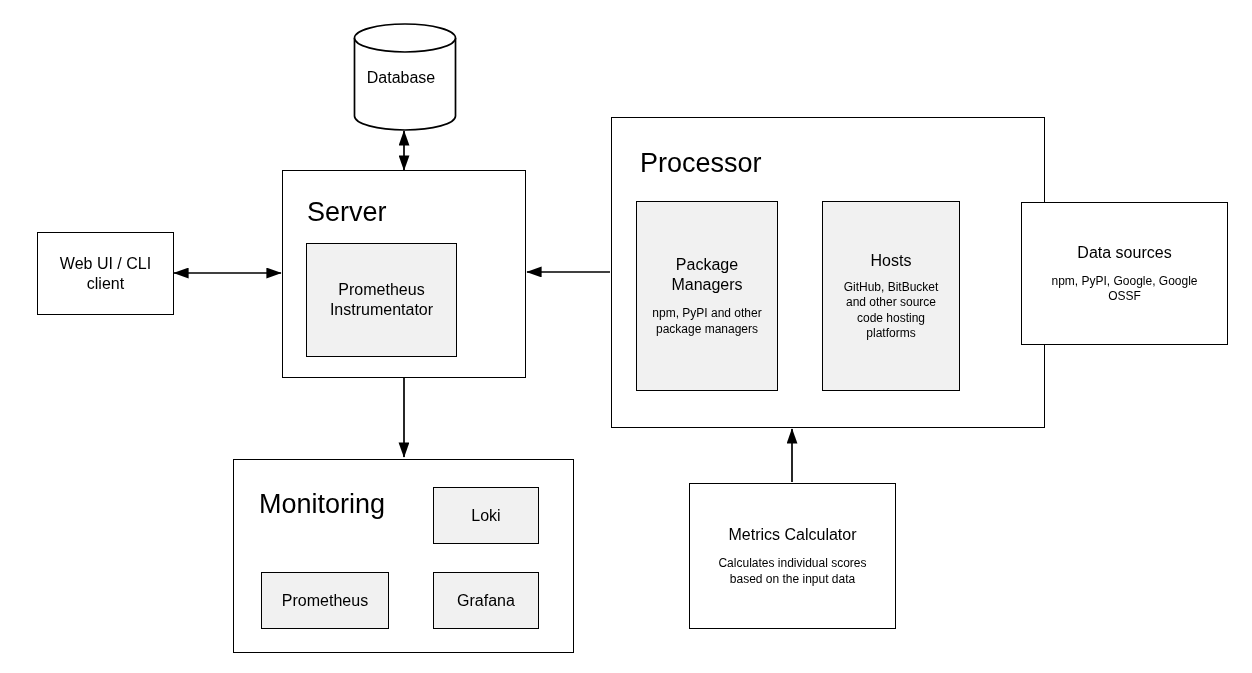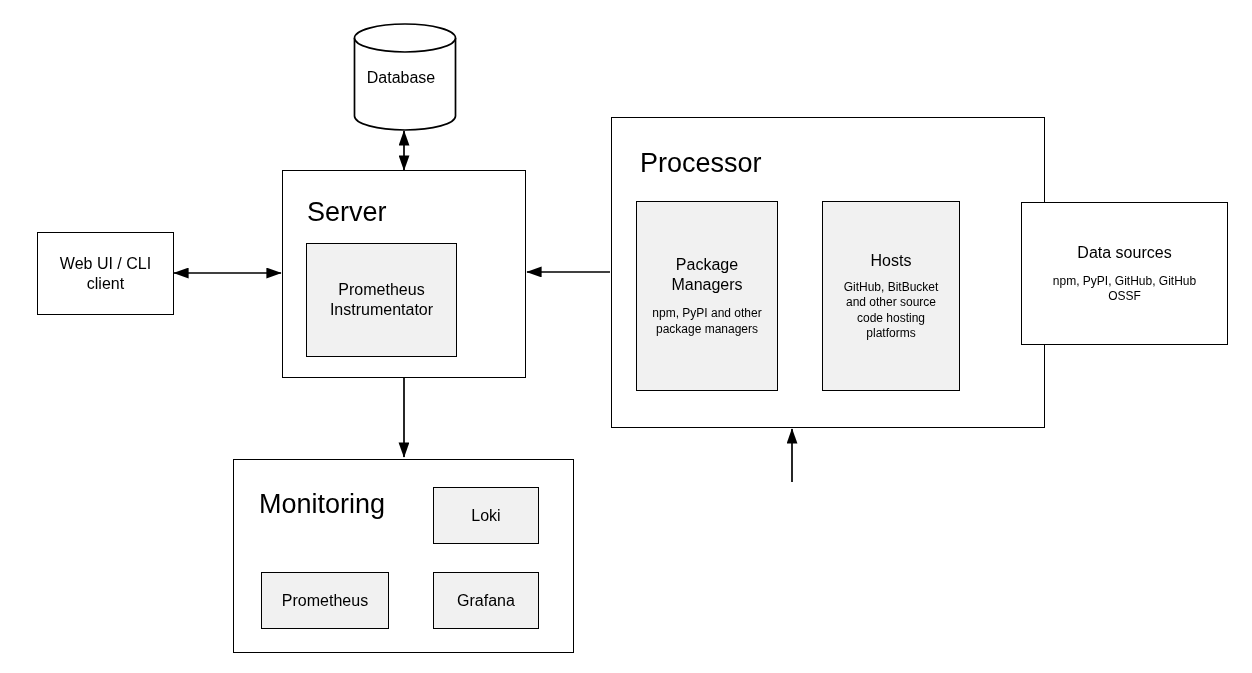--- a/index.html
+++ b/index.html
@@ -158,33 +158,37 @@
     </div>
 
     <div class="node inner" style="left:210px; top:83px; width:138px; height:190px;">
       <div class="label-mid">Hosts</div>
       <div class="desc tight" style="padding:0 10px;">GitHub, BitBucket and other source code hosting platforms</div>
     </div>
   </div>
 
   <div class="node" style="left:1021px; top:202px; width:207px; height:143px;">
     <div class="label-mid">Data sources</div>
-    <div class="desc" style="padding:0 14px;">npm, PyPI, GitHub, GitHub OSSF</div>
+    <div class="desc" style="padding:0 14px;">npm, PyPI, Google, Google OSSF</div>
   </div>
 
   <div class="node group" style="left:233px; top:459px; width:341px; height:194px;">
     <div class="title-big" style="left:25px; top:29px;">Monitoring</div>
 
     <div class="node inner" style="left:199px; top:27px; width:106px; height:57px;">
       <div class="label-mid">Loki</div>
     </div>
 
     <div class="node inner" style="left:27px; top:112px; width:128px; height:57px;">
       <div class="label-mid">Prometheus</div>
     </div>
 
     <div class="node inner" style="left:199px; top:112px; width:106px; height:57px;">
       <div class="label-mid">Grafana</div>
     </div>
   </div>
 
+  <div class="node" style="left:689px; top:483px; width:207px; height:146px;">
+    <div class="label-mid">Metrics Calculator</div>
+    <div class="desc" style="padding:0 12px;">Calculates individual scores based on the input data</div>
+  </div>
 
 </div>
 
 </body></html>

